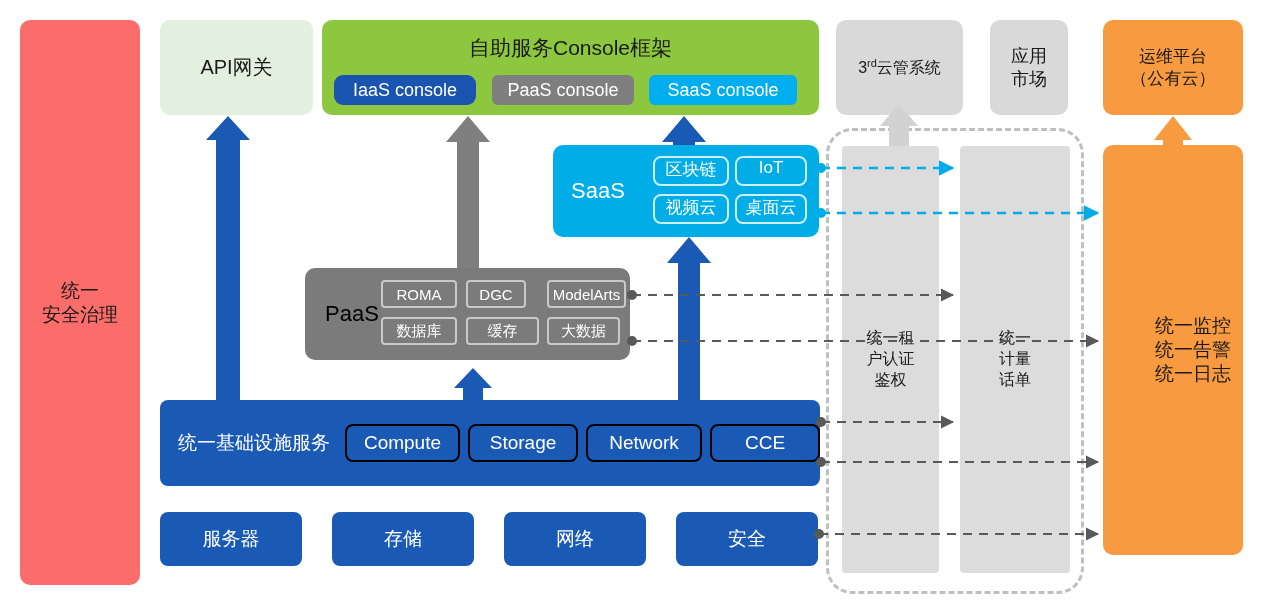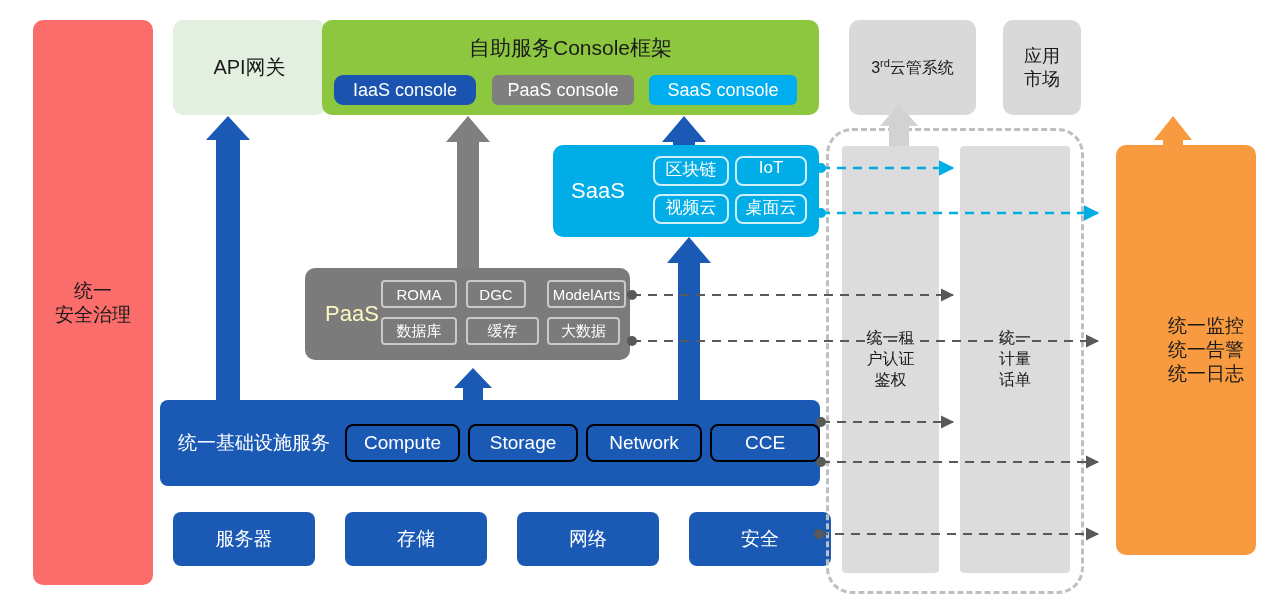--- a/index.html
+++ b/index.html
@@ -1,18 +1,18 @@
 <!DOCTYPE html>
 <html><head>
 <meta charset="utf-8">
 <style>
   html,body{margin:0;padding:0;background:#ffffff;}
   body{font-family:"Liberation Sans","DejaVu Sans",sans-serif;}
   #canvas{position:relative;width:1265px;height:605px;background:#fff;overflow:hidden;}
-  .box{position:absolute;box-sizing:border-box;display:flex;align-items:center;justify-content:center;text-align:center;line-height:1.25;margin-left:13px;}
+  .box{position:absolute;box-sizing:border-box;display:flex;align-items:center;justify-content:center;text-align:center;line-height:1.25;}
 
   
   .gov{background:#fb6d6a;color:#1a1a1a;font-size:19px;border-radius:10px;}
 
   
   .apigw{background:#e4f0df;color:#1a1a1a;font-size:20px;border-radius:10px;}
 
   
   .console-frame{background:#8cc63f;background:#8dc63f;border-radius:10px;}
   .console-title{position:absolute;left:0;right:0;top:14px;text-align:center;font-size:21px;color:#1a1a1a;}
@@ -28,21 +28,21 @@
   .orange-box{background:#f79a3c;background:#f89a3f;color:#1a1a1a;font-size:17px;border-radius:10px;}
   .orange-panel{background:#f89a3f;color:#1a1a1a;font-size:19px;border-radius:10px;padding-left:40px;}
 
   
   .saas{background:#00ace5;background:#00ade6;border-radius:10px;}
   .saas-label{position:absolute;left:18px;top:50%;transform:translateY(-50%);color:#fff;font-size:22px;}
   .saas-chip{position:absolute;border:2px solid #cdeefb;border-radius:8px;color:#fff;font-size:17px;display:flex;align-items:flex-start;justify-content:center;box-sizing:border-box;}
 
   
   .paas{background:#7b7b7b;border-radius:10px;}
-  .paas-label{position:absolute;left:20px;top:50%;transform:translateY(-50%);color:#fef9c3;font-size:22px;}
+  .paas-label{position:absolute;left:20px;top:50%;transform:translateY(-50%);color:#000000;font-size:22px;}
   .paas-chip{position:absolute;border:2px solid #c9c9c9;border-radius:4px;color:#fff;font-size:15px;display:flex;align-items:center;justify-content:center;box-sizing:border-box;}
 
   
   .infra{background:#1a5cb8;background:#1a5ab5;border-radius:8px;}
   .infra-label{position:absolute;left:18px;top:50%;transform:translateY(-50%);color:#fff;font-size:19px;}
   .infra-chip{position:absolute;border:2px solid #000000;border-radius:8px;color:#fff;font-size:19px;display:flex;align-items:center;justify-content:center;box-sizing:border-box;}
 
   .blue-box{background:#1a5ab5;color:#fff;font-size:19px;border-radius:8px;}
 
   
@@ -83,20 +83,24 @@
     <span>
       <span>3</span><sup style="font-size:11px">rd</sup><span>云管系统</span>
     </span>
   </div>
 
   <div class="box grey-box" style="left:990px;top:20px;width:78px;height:95px;font-size:18px;">
     <span style="white-space:pre-line;">应用
 市场</span>
   </div>
 
+  <div class="box orange-box" style="left:1103px;top:20px;width:140px;height:95px;">
+    <span style="white-space:pre-line;">运维平台
+（公有云）</span>
+  </div>
 
   <div class="box orange-panel" style="left:1103px;top:145px;width:140px;height:410px;">
     <span style="white-space:pre-line;">统一监控
 统一告警
 统一日志</span>
   </div>
 
   <div class="saas" style="position:absolute;left:553px;top:145px;width:266px;height:92px;">
     <div class="saas-label">SaaS</div>
     <div class="saas-chip" style="left:100px;top:11px;width:76px;height:30px;">

